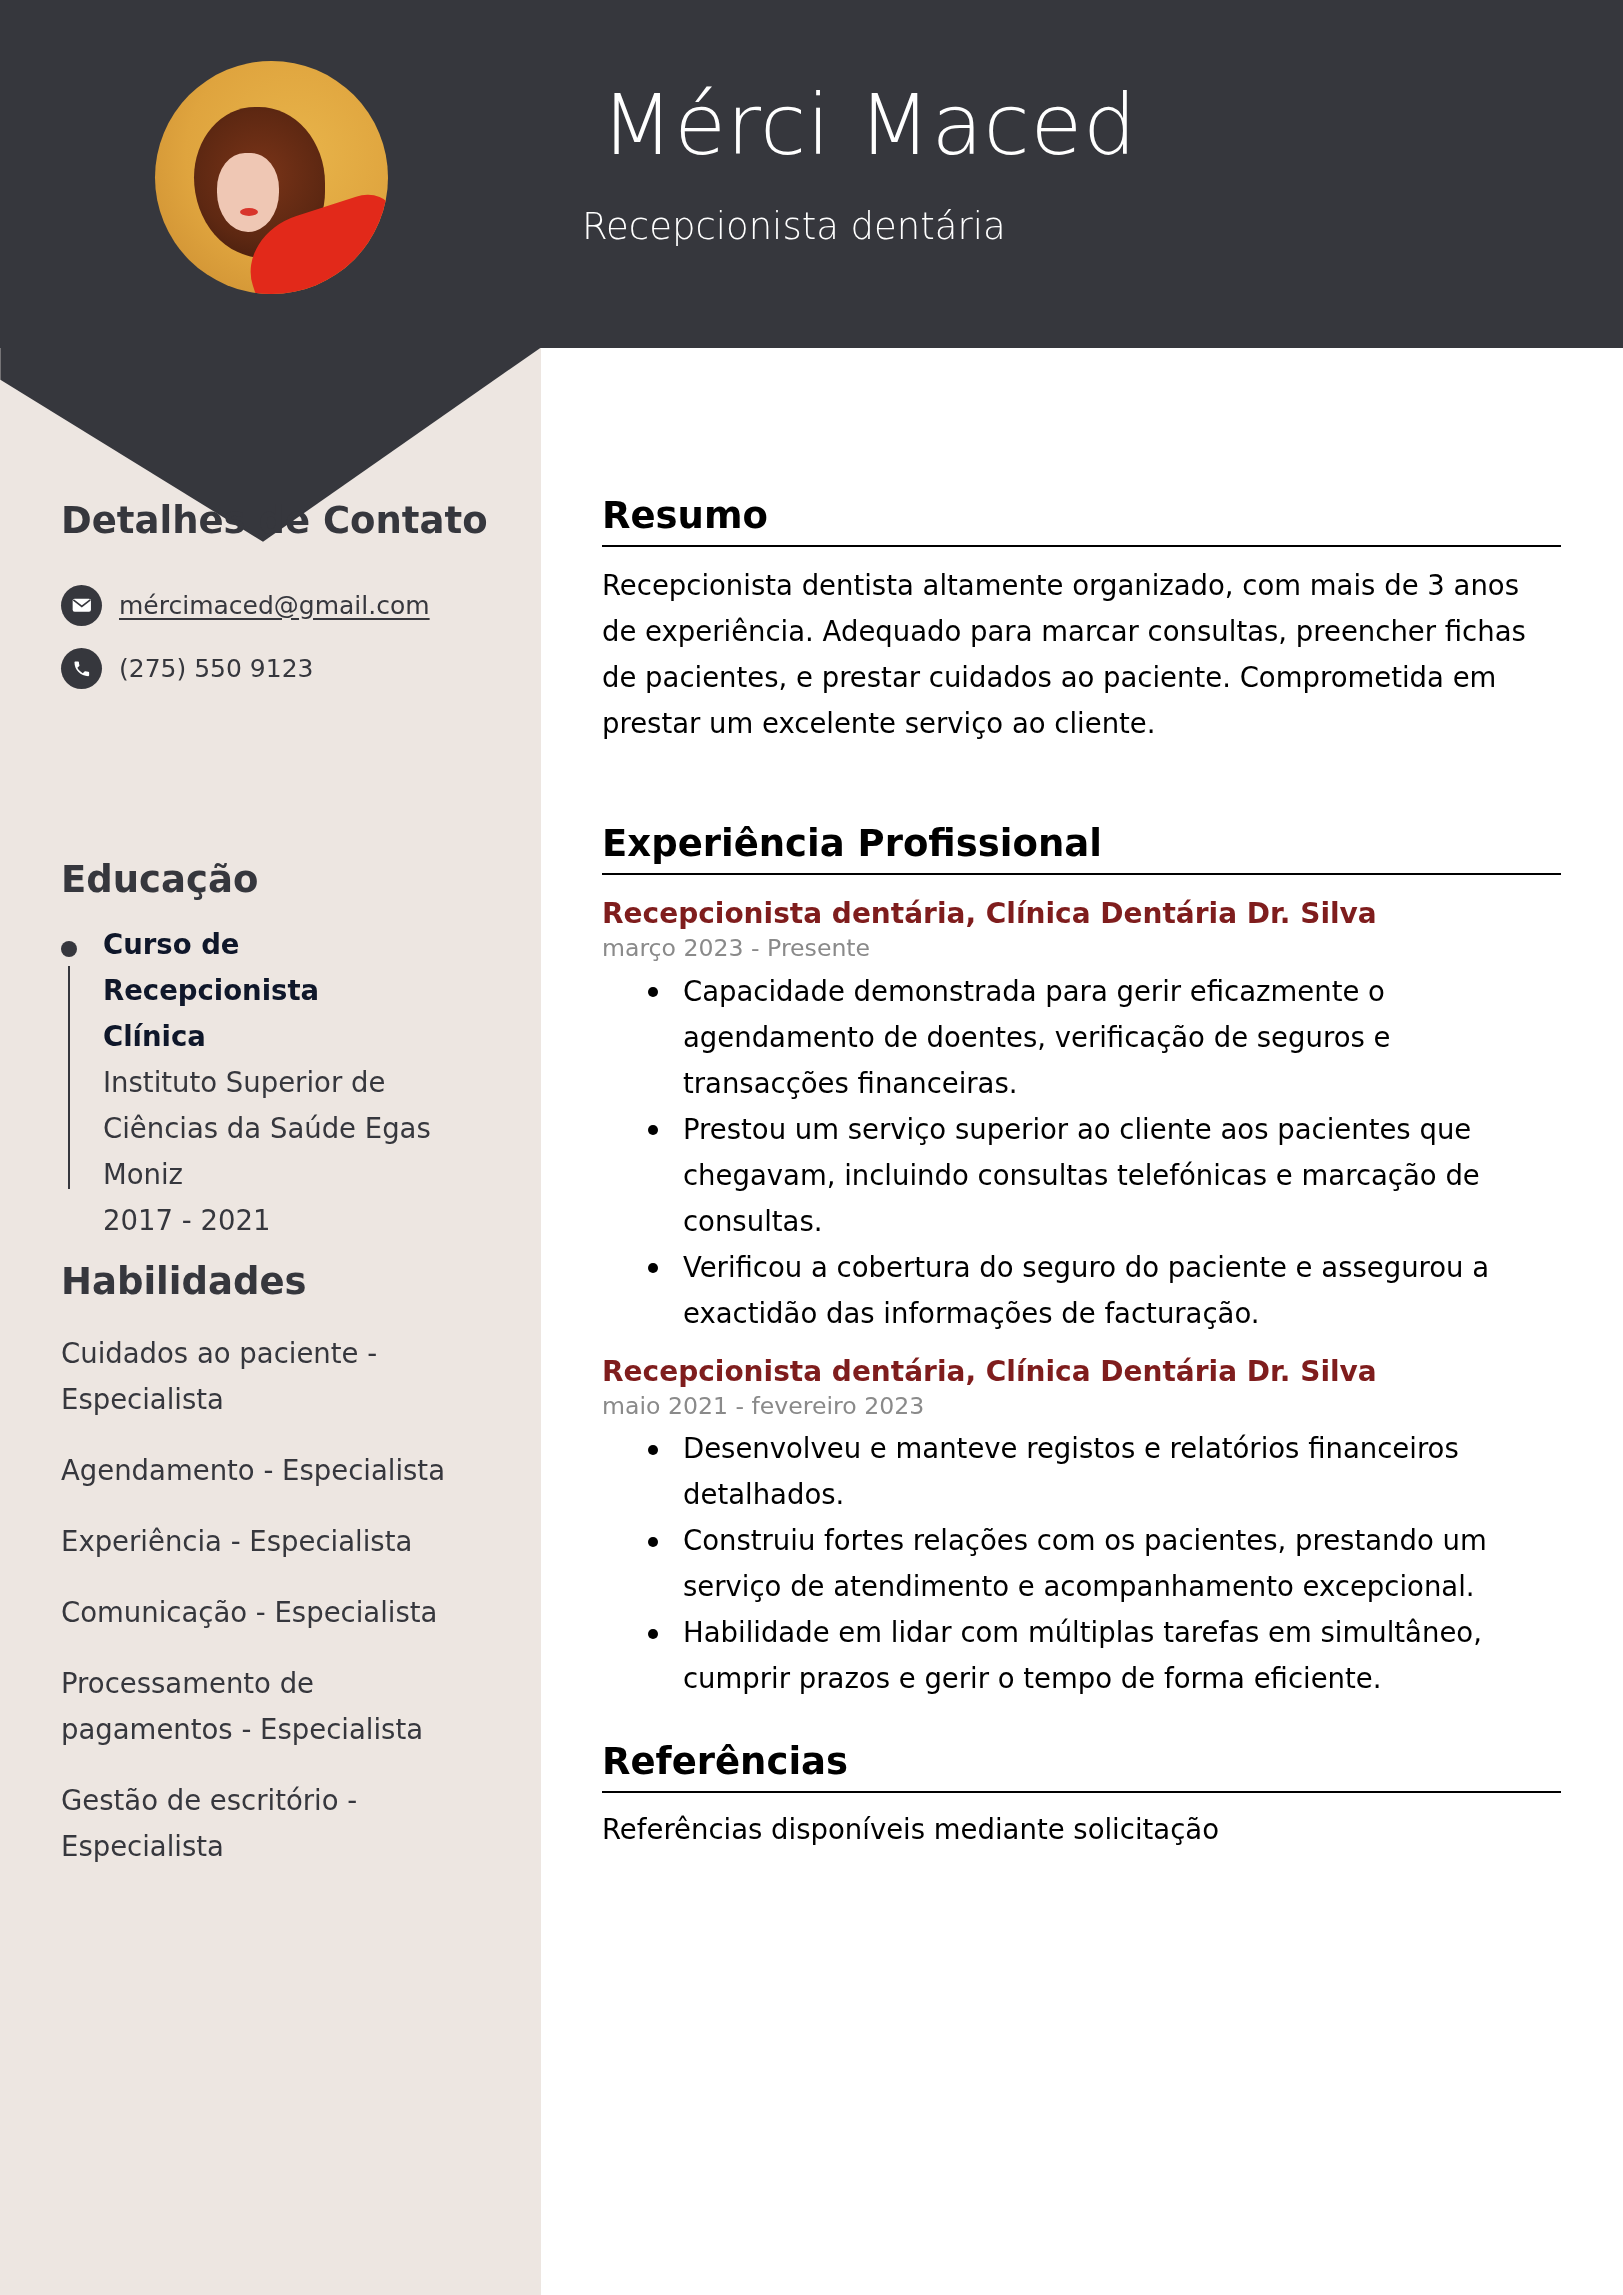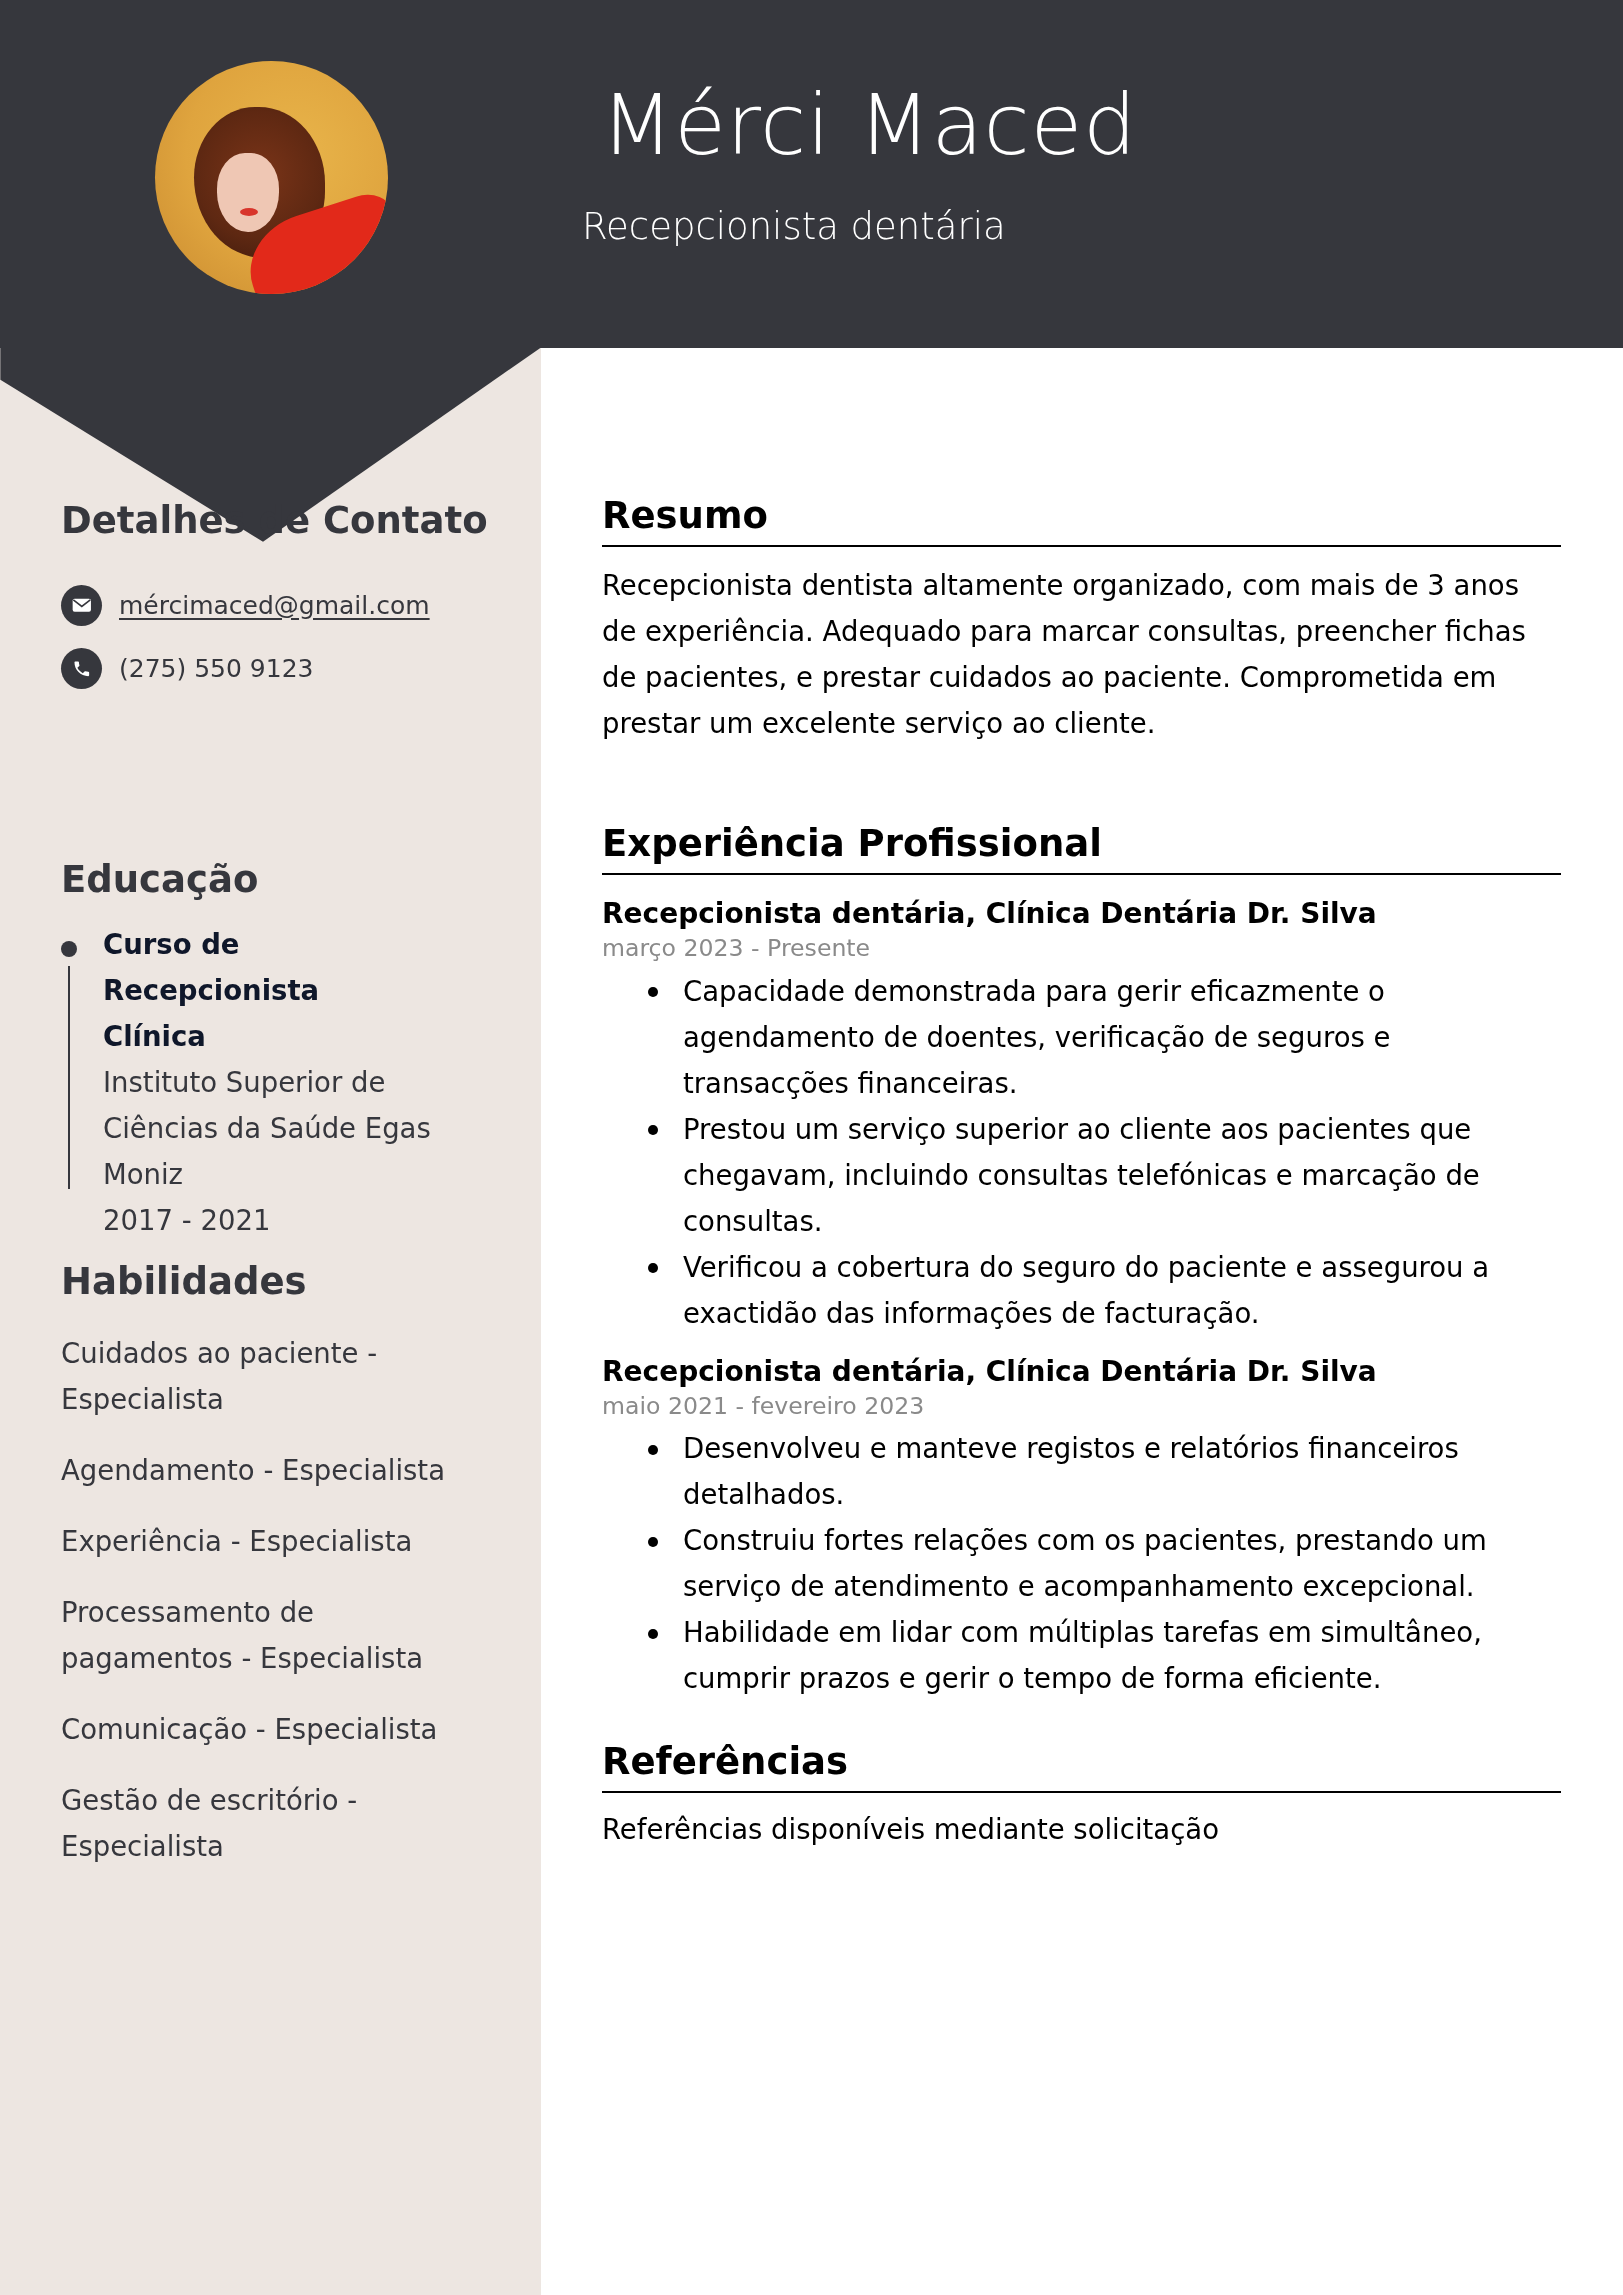--- a/index.html
+++ b/index.html
@@ -84,21 +84,21 @@
   .skill { font-size: 27.5px; line-height: 46px; color: #36373d; margin: 0 0 25px 0; width: 393px; }
 
   
   .main { position: absolute; left: 602px; width: 959px; }
   .sec-title {
     font-size: 37px; font-weight: 600; color: #000; line-height: 1.2; margin: 0;
     white-space: nowrap;
   }
   .rule { height: 2.6px; background: #000; width: 959px; }
   .para { font-size: 27.5px; line-height: 46px; color: #000; margin: 0; }
-  .job-title { font-size: 28px; font-weight: 600; color: #000000; line-height: 37px; white-space: nowrap; }
+  .job-title { font-size: 28px; font-weight: 600; color: #7f1d1d; line-height: 37px; white-space: nowrap; }
   .job-date { font-size: 23.6px; color: #8a8a8a; line-height: 33px; white-space: nowrap; }
   ul.bullets { list-style: none; margin: 0; padding: 0; }
   ul.bullets li {
     position: relative; padding-left: 81px; font-size: 27.5px; line-height: 46px; color: #000;
   }
   ul.bullets li::before {
     content: ""; position: absolute; left: 46px; top: 19.6px; width: 9.8px; height: 9.8px;
     border-radius: 50%; background: #000;
   }
 </style>
@@ -163,22 +163,22 @@
   </div>
 </div>
 
 <div class="side" style="top:1260px;">
   <h2>Habilidades</h2>
 </div>
 <div class="side" style="top:1330px;">
   <div class="skill" style="width:340px;">Cuidados ao paciente - Especialista</div>
   <div class="skill">Agendamento - Especialista</div>
   <div class="skill">Experiência - Especialista</div>
+  <div class="skill">Comunicação - Especialista</div>
   <div class="skill" style="width:367px;">Processamento de pagamentos - Especialista</div>
-  <div class="skill">Comunicação - Especialista</div>
   <div class="skill" style="width:327px;">Gestão de escritório - Especialista</div>
 </div>
 
 <div class="main" style="top:494px;">
   <h2 class="sec-title">Resumo</h2>
   <div class="rule" style="margin-top:6.5px;"></div>
   <p class="para" style="margin-top:14.4px;">Recepcionista dentista altamente organizado, com mais de 3 anos de experiência. Adequado para marcar consultas, preencher fichas de pacientes, e prestar cuidados ao paciente. Comprometida em prestar um excelente serviço ao cliente.</p>
 </div>
 
 <div class="main" style="top:822px;">

